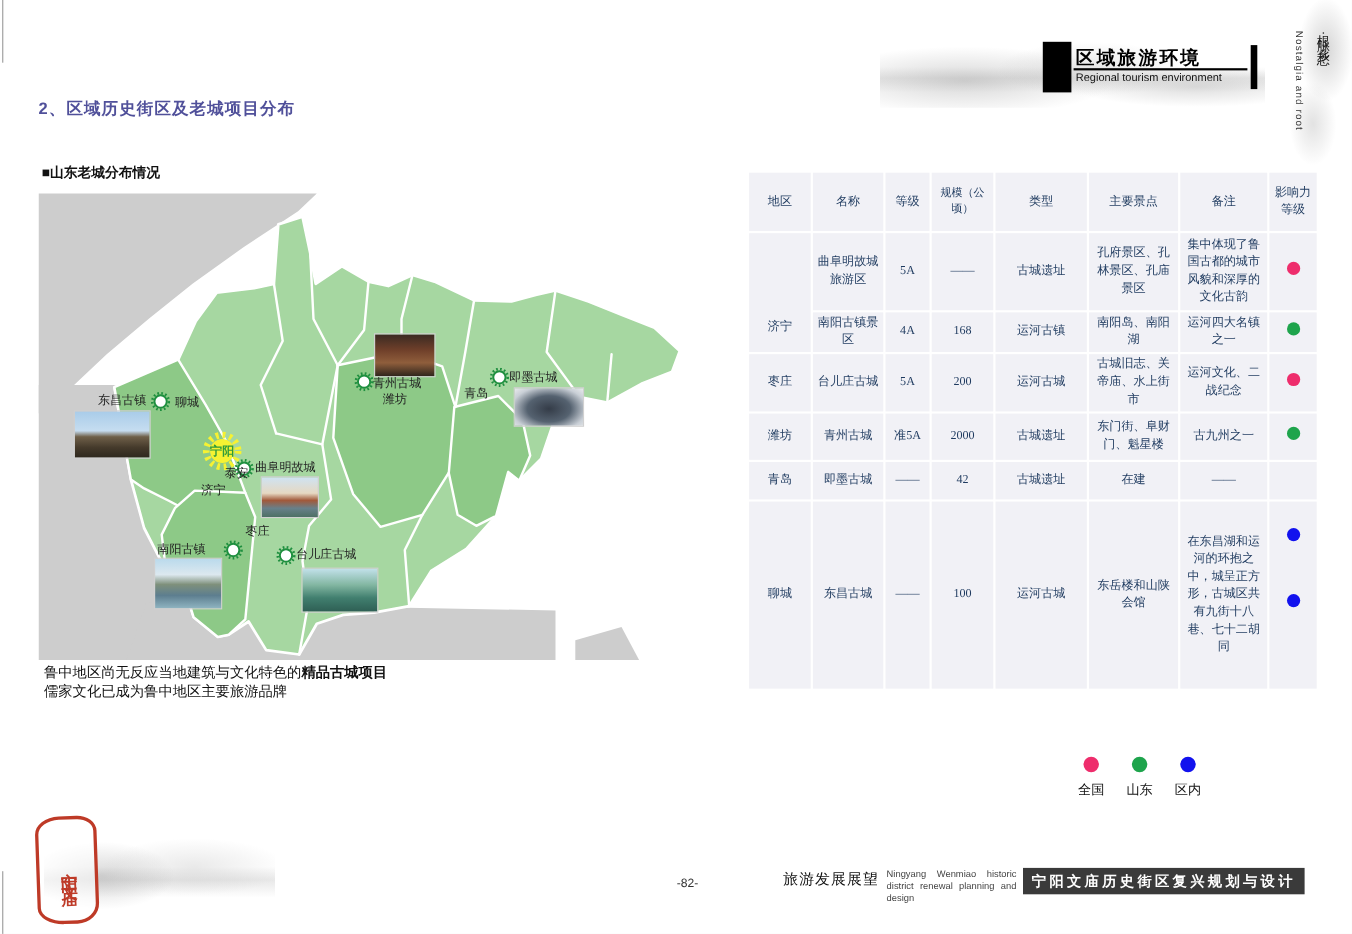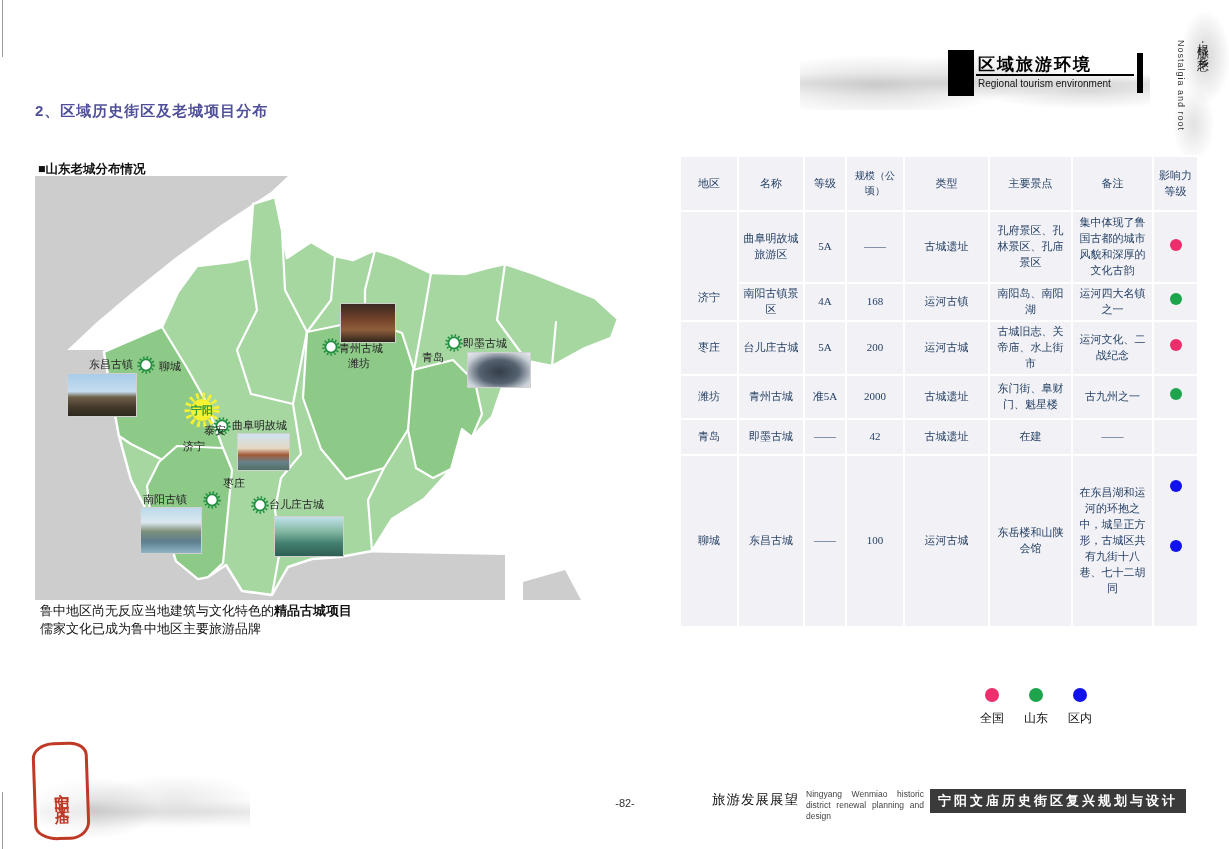--- a/index.html
+++ b/index.html
@@ -1,18 +1,18 @@
 <!DOCTYPE html>
 <html><head>
 <meta charset="utf-8">
 <style>
   html,body{margin:0;padding:0;background:#e8e8e8;}
   .page{position:relative;width:1229px;height:849px;background:#ffffff;overflow:hidden;
         font-family:"Liberation Sans","DejaVu Sans",sans-serif;color:#222;}
-  .abs{position:absolute;margin-top:12px;}
+  .abs{position:absolute;}
 
   
   .edge-line{position:absolute;left:2px;width:1px;background:#9a9a9a;}
 
   
   .ink{position:absolute;pointer-events:none;}
   .ink-band{background:
       radial-gradient(55% 70% at 22% 62%, rgba(110,110,110,.28), transparent 70%),
       radial-gradient(35% 55% at 55% 45%, rgba(120,120,120,.18), transparent 70%),
       radial-gradient(45% 40% at 82% 70%, rgba(100,100,100,.22), transparent 72%),

